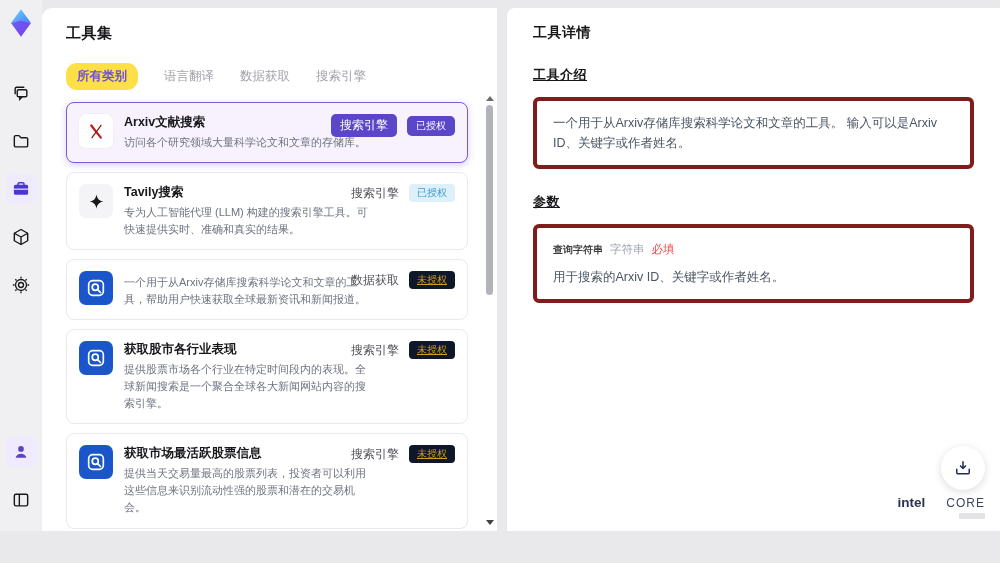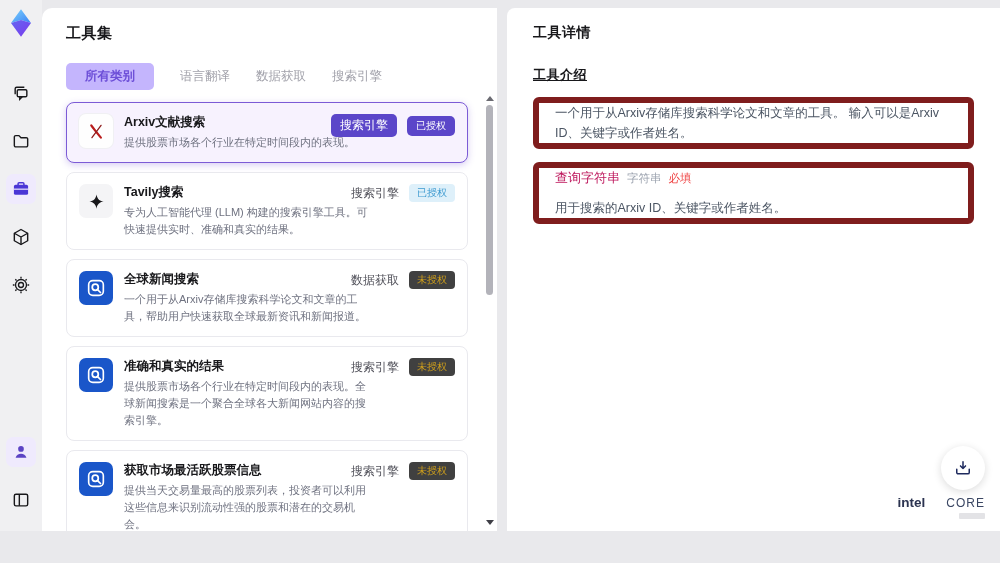--- a/index.html
+++ b/index.html
@@ -19,53 +19,53 @@
   .main { flex:1; display:flex; padding-top:8px; gap:10px; min-width:0; }
   .panel { background:#fff; border-top-left-radius:10px; position:relative; }
   .left-panel { width:455px; flex:0 0 455px; padding:16px 17px 0 24px; overflow:hidden; }
   .right-panel { flex:1; padding:16px 26px; border-top-left-radius:8px; }
 
   .page-title { font-size:15px; font-weight:700; color:#18181b; letter-spacing:.5px; }
 
   
   .tabs { display:flex; align-items:center; gap:26px; margin-top:20px; }
   .tab { border:none; background:transparent; font-size:12.5px; color:#a1a1aa; cursor:pointer; padding:5px 0; font-family:inherit; }
-  .tab.active { background:#c4b5fd; color:#6d4fd8; padding:5px 19px; border-radius:5px; font-weight:600; }
+  .tab.active { background:#fde047; color:#6d4fd8; padding:5px 11px; border-radius:11px; font-weight:600; }
 
   
   .tool-list { margin-top:12px; padding-right:12px; }
   .tool-card { position:relative; display:flex; align-items:flex-start; padding:11px 12px; border:1px solid #e9e9ee; border-radius:8px; margin-bottom:9px; background:#fff; cursor:pointer; }
   .tool-card.selected { background:#f7f2fe; border:1.5px solid #7c5bd6; box-shadow:0 2px 7px rgba(124,91,214,.3); }
   .tool-icon { width:34px; height:34px; border-radius:7px; flex:0 0 34px; margin-right:11px; display:flex; align-items:center; justify-content:center; }
   .icon-arxiv { background:#fefefe; box-shadow:0 0 0 1px #f0f0f3; }
   .icon-star { background:#f4f4f6; }
   .icon-search { background:#1a56c9; }
   .tool-body { flex:1; min-width:0; }
   .tool-name { font-size:12.5px; font-weight:700; color:#18181b; line-height:17px; }
   .tool-desc { font-size:11px; color:#6f7280; line-height:1.55; margin-top:3px; max-width:252px; }
   .tool-meta { position:absolute; top:11px; right:12px; display:flex; align-items:center; gap:10px; }
   .tool-category { font-size:12px; color:#52525b; }
   .tool-status { font-size:10px; padding:2px 8px; border-radius:4px; }
   .tool-status.authorized { background:#def0fa; color:#3d9ad0; }
-  .tool-status.unauthorized { background:#404040; color:#cf9f1b; }
+  .tool-status.unauthorized { background:#0f172a; color:#cf9f1b;text-decoration:underline; }
   .selected .tool-category, .selected .tool-status { background:#5b46c9; color:#fff; padding:3px 9px; border-radius:5px; font-weight:500; }
 
   
   .scrollbar { position:absolute; top:88px; bottom:6px; right:3px; width:9px; }
   .scroll-arrow-up, .scroll-arrow-down { position:absolute; left:1px; width:0; height:0; border-left:4px solid transparent; border-right:4px solid transparent; }
   .scroll-arrow-up { top:0; border-bottom:5px solid #6b6b72; }
   .scroll-arrow-down { bottom:0; border-top:5px solid #3f3f46; }
   .scroll-thumb { position:absolute; top:9px; left:1px; width:7px; height:190px; background:#b3b3ba; border-radius:4px; }
 
   
   .detail-title { font-size:14px; font-weight:700; color:#18181b; letter-spacing:.5px; }
   .section-heading { font-size:13px; font-weight:700; color:#18181b; margin-top:24px; letter-spacing:.5px;text-decoration:underline; }
-  .detail-box { border:6px solid #7f1d1d; border-radius:6px; padding:0 16px; margin-top:13px; font-size:12.5px; color:#4b5563; line-height:1.6; }
+  .detail-box { border:4px solid #7f1d1d; border-radius:6px; padding:12px 16px; margin-top:13px; font-size:12.5px; color:#4b5563; line-height:1.6; }
   .param-head { display:flex; align-items:baseline; gap:7px; }
-  .param-name { font-size:13px; font-weight:400; color:#be185d; }
+  .param-name { font-size:10px; font-weight:700; color:#404040; }
   .param-type { font-size:11.5px; color:#9ca3af; }
   .param-required { font-size:11.5px; color:#ef4444; }
   .param-desc { margin-top:9px; font-size:12.5px; color:#4b5563; }
 
   
   .download-fab { position:absolute; right:15px; bottom:41px; width:44px; height:44px; border-radius:50%; background:#fff; border:none; box-shadow:0 2px 8px rgba(0,0,0,.14); display:flex; align-items:center; justify-content:center; cursor:pointer; }
   .brand { position:absolute; right:15px; bottom:12px; text-align:right; line-height:1.1; }
   .brand-row { display:flex; align-items:baseline; gap:21px; justify-content:flex-end; }
   .brand-primary { font-size:13.5px; font-weight:700; color:#2b3350; }
   .brand-secondary { font-size:12px; font-weight:400; color:#3a4663; letter-spacing:1px; }
@@ -153,21 +153,21 @@
       <div class="tool-list">
   <div class="tool-card selected">
     <div class="tool-icon icon-arxiv">
               <svg viewBox="0 0 24 24" width="21" height="21" fill="none" stroke-linecap="round">
                 <path d="M6 5c2.2 3.2 7.6 9.8 11 14" stroke="#b91c1c" stroke-width="2.5"></path>
                 <path d="M17.2 5L6.8 19" stroke="#8f1d1d" stroke-width="1.5"></path>
               </svg>
             </div>
     <div class="tool-body">
       <div class="tool-name">Arxiv文献搜索</div>
-      <div class="tool-desc">提供股票市场各个行业在特定时间段内的表现。</div>
+      <div class="tool-desc">访问各个研究领域大量科学论文和文章的存储库。</div>
     </div>
     <div class="tool-meta">
       <span class="tool-category">搜索引擎</span>
       <span class="tool-status authorized">已授权</span>
     </div>
   </div>
 
   <div class="tool-card">
     <div class="tool-icon icon-star">
               <svg viewBox="0 0 24 24" width="19" height="19">
@@ -186,39 +186,38 @@
 
   <div class="tool-card">
     <div class="tool-icon icon-search">
               <svg viewBox="0 0 24 24" width="22" height="22" fill="none">
                 <rect x="4" y="4" width="16" height="16" rx="4.5" stroke="#fff" stroke-width="1.8"></rect>
                 <circle cx="11.2" cy="11.2" r="3.3" stroke="#fff" stroke-width="1.9"></circle>
                 <path d="M13.7 13.7l3.2 3.2" stroke="#fff" stroke-width="1.9" stroke-linecap="round"></path>
               </svg>
             </div>
     <div class="tool-body">
-      <div class="tool-name">全球新闻搜索</div>
       <div class="tool-desc">一个用于从Arxiv存储库搜索科学论文和文章的工具，帮助用户快速获取全球最新资讯和新闻报道。</div>
     </div>
     <div class="tool-meta">
       <span class="tool-category">数据获取</span>
       <span class="tool-status unauthorized">未授权</span>
     </div>
   </div>
 
   <div class="tool-card">
     <div class="tool-icon icon-search">
               <svg viewBox="0 0 24 24" width="22" height="22" fill="none">
                 <rect x="4" y="4" width="16" height="16" rx="4.5" stroke="#fff" stroke-width="1.8"></rect>
                 <circle cx="11.2" cy="11.2" r="3.3" stroke="#fff" stroke-width="1.9"></circle>
                 <path d="M13.7 13.7l3.2 3.2" stroke="#fff" stroke-width="1.9" stroke-linecap="round"></path>
               </svg>
             </div>
     <div class="tool-body">
-      <div class="tool-name">准确和真实的结果</div>
+      <div class="tool-name">获取股市各行业表现</div>
       <div class="tool-desc">提供股票市场各个行业在特定时间段内的表现。全球新闻搜索是一个聚合全球各大新闻网站内容的搜索引擎。</div>
     </div>
     <div class="tool-meta">
       <span class="tool-category">搜索引擎</span>
       <span class="tool-status unauthorized">未授权</span>
     </div>
   </div>
 
   <div class="tool-card">
     <div class="tool-icon icon-search">
@@ -247,20 +246,21 @@
     </section>
 
     <section class="panel right-panel">
       <h2 class="detail-title">工具详情</h2>
 
       <div class="section-heading">工具介绍</div>
       <div class="detail-box">
         <span>一个用于从Arxiv存储库搜索科学论文和文章的工具。 输入可以是Arxiv ID、关键字或作者姓名。</span>
       </div>
 
+      <div class="section-heading">参数</div>
       <div class="detail-box">
         <div class="param-head">
           <span class="param-name">查询字符串</span>
           <span class="param-type">字符串</span>
           <span class="param-required">必填</span>
         </div>
         <div class="param-desc">用于搜索的Arxiv ID、关键字或作者姓名。</div>
       </div>
 
       <button class="download-fab">

